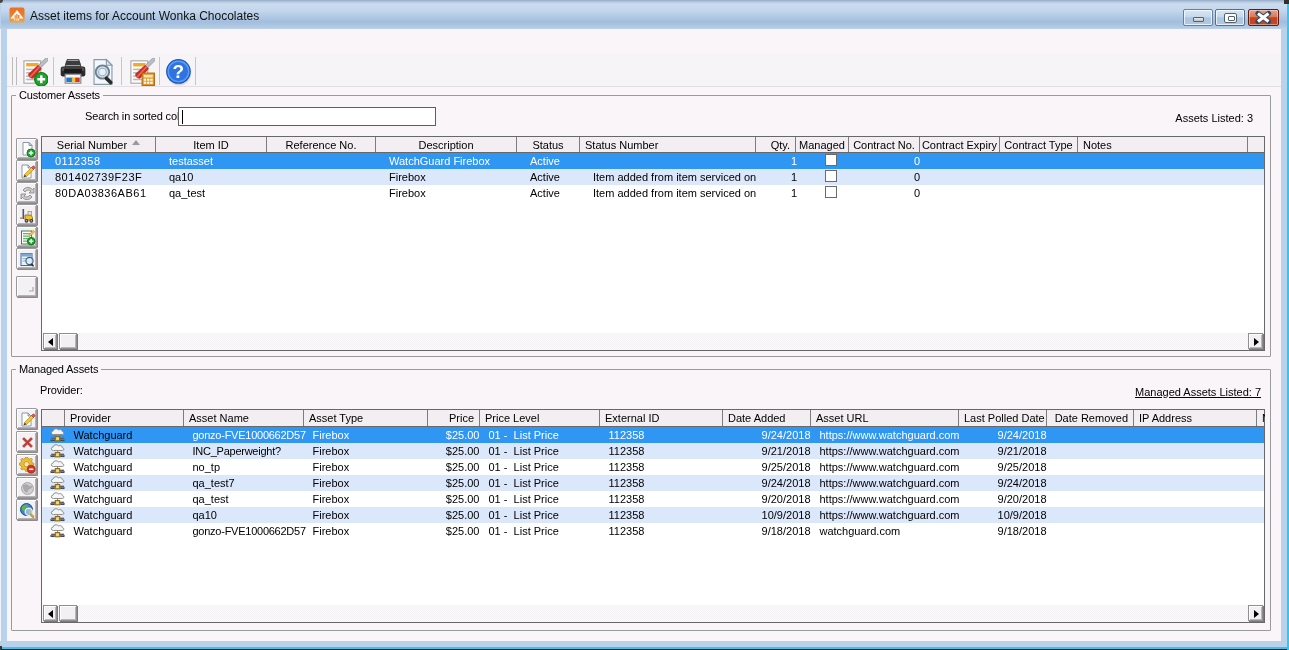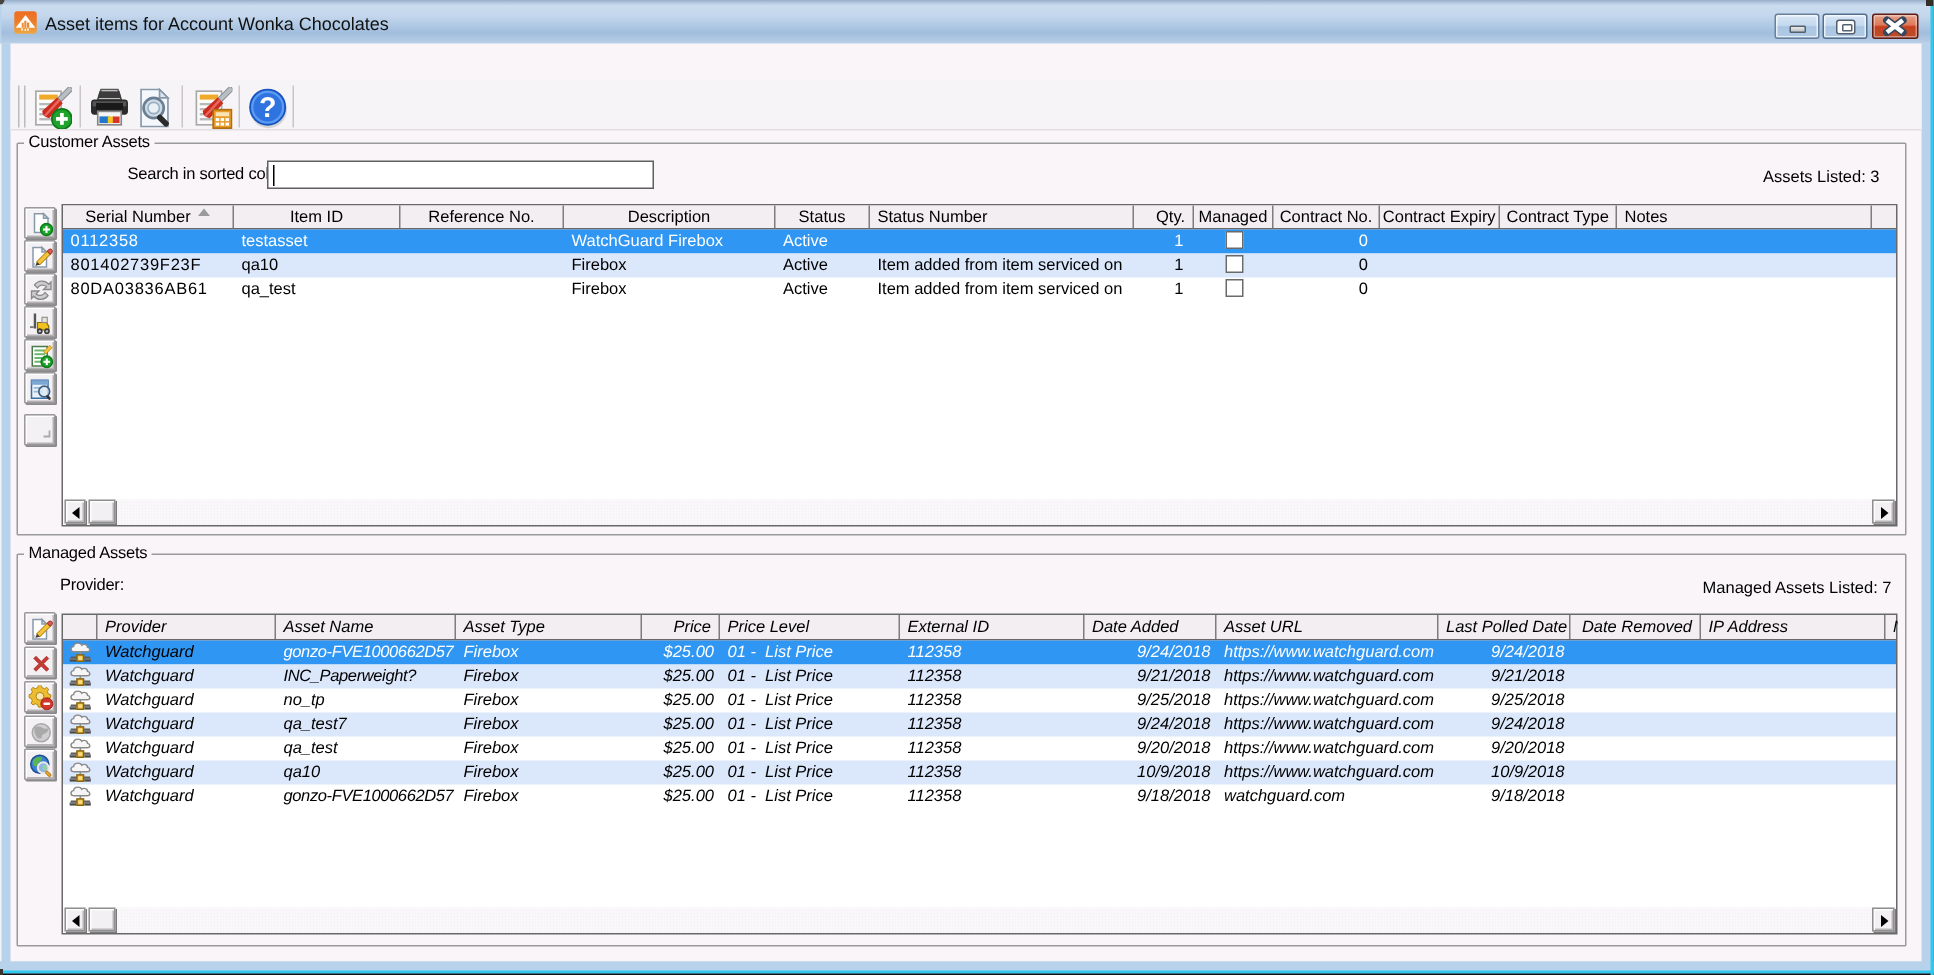--- a/index.html
+++ b/index.html
@@ -33,40 +33,40 @@
 
 .groupbox { position:absolute; border:1px solid #9a9a9a; border-radius:1px; }
 #gb1 { left:4px; top:66px; width:1260px; height:262px; }
 #gb2 { left:4px; top:340px; width:1260px; height:262px; }
 .gb-label { position:absolute; top:-7px; left:4px; background:#f9f5f9; padding:0 3px; font-size:11px; letter-spacing:-.15px; }
 
 #search-label { position:absolute; left:30px; top:81px; letter-spacing:-.15px;margin-left:48px; }
 #search-input { position:absolute; left:171px; top:78px; width:258px; height:19px; background:#fff; border:1px solid #5f5f5f; }
 #caret1 { position:absolute; left:3px; top:2px; width:1px; height:14px; background:#000; }
 #assets-listed { position:absolute; top:83px; right:28px; }
-#managed-listed { position:absolute; top:357px; right:20px; }
+#managed-listed { position:absolute; top:357px; right:20px;text-decoration:underline; }
 
 #provider-label { position:absolute; left:33px; top:355px; letter-spacing:-.15px; }
 #provider-combo { position:absolute; left:79px; top:351px; width:234px; height:19px; background:#fff; border:1px solid #5f5f5f; box-shadow:inset 1px 1px 0 #9a9a9a; }
 #provider-combo .val { position:absolute; left:4px; top:2px; }
 #provider-combo .drop { position:absolute; right:1px; top:1px; width:17px; height:15px; background:#f1edf1; border:1px solid #8a8a8a; box-shadow:inset 1px 1px 0 #fff, inset -1px -1px 0 #a9a5a9; }
 #provider-combo .drop:after { content:""; position:absolute; left:4px; top:6px; width:0; height:0; border:4px solid transparent; border-top:4px solid #000; }
 
 .table { position:absolute; left:34px; width:1224px; height:215px; background:#fff; border:1px solid #686868; }
 #table1 { top:107px; }
-#table2 { top:380px; height:214px;font-style:italic; }
+#table2 { top:380px; height:214px; }
 .thead { position:absolute; left:0; top:0; width:100%; background:#f2eef2; border-bottom:1px solid #686868; display:flex; }
 #table1 .thead { height:16px; }
 #table2 .thead { height:17px; }
 .th { height:100%; border-right:1px solid #7d7d7d; overflow:hidden; white-space:nowrap; padding-top:2px; flex:none; }
 .th.c { text-align:center; }
 .th.l { text-align:left; padding-left:5px; }
 .th.r { text-align:right; padding-right:5px; }
 .th:last-child { border-right:none; }
-.row { position:absolute; left:0; width:1222px; height:16px; display:flex; line-height:16px; }
+.row { position:absolute; left:0; width:1222px; height:16px; display:flex; line-height:16px;justify-content:center; }
 .row.sel { background:#2f96f3; color:#fff; }
 .row.alt { background:#dbe7fa; }
 .cell { flex:none; height:16px; overflow:hidden; white-space:nowrap; padding:0 2px 0 5px; }
 .cell.serial { letter-spacing:.5px; }
 .cell.aname { letter-spacing:-.25px; }
 .cell.r { text-align:right; padding-right:4px; }
 .cell.c { text-align:center; padding:0; }
 
 .hscroll { position:absolute; left:0; bottom:0; width:1222px; height:17px;
   background-image:repeating-conic-gradient(#f4f1f4 0% 25%, #fcfafc 0% 50%); background-size:2px 2px; }

